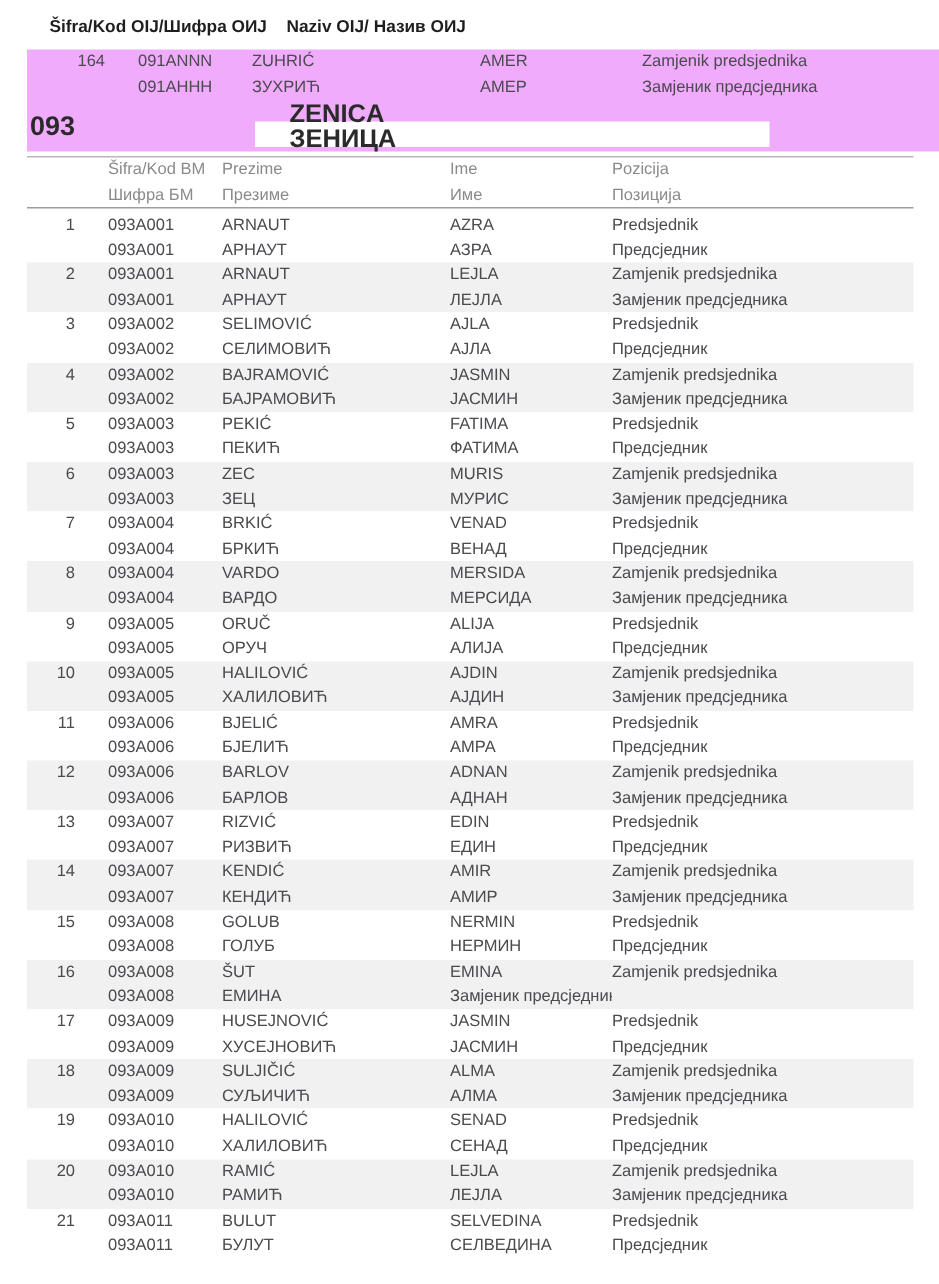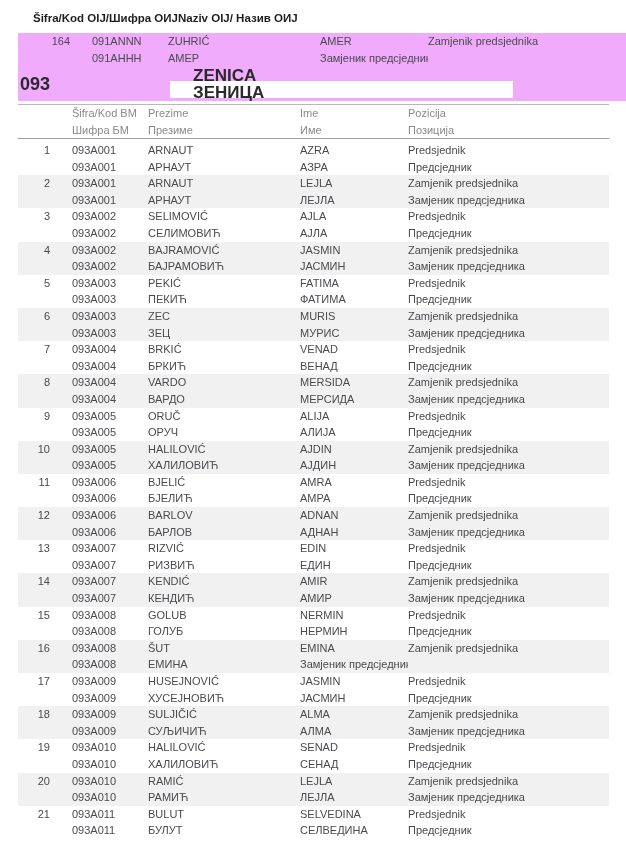--- a/index.html
+++ b/index.html
@@ -8,21 +8,21 @@
     width:626px;height:856px;
     background:#ffffff;
     font-family:"Liberation Sans", sans-serif;
     font-size:11px;
     color:#4a4a4f;
     overflow:hidden;
   }
   
   .doc-title{
     position:absolute;left:33px;top:12px;
-    display:flex;
+    display:flex;gap:13px;
     font-weight:bold;font-size:11.5px;color:#1e1e1e;
     white-space:nowrap;
   }
   
   .cols{
     display:grid;
     grid-template-columns:37px 93px 152px 108px 201px;
     position:relative;
   }
   .cell{white-space:nowrap;overflow:hidden;}
@@ -74,20 +74,21 @@
     <div class="cols line">
       <div class="cell c-num">164</div>
       <div class="cell c-code">091ANNN</div>
       <div class="cell">ZUHRIĆ</div>
       <div class="cell">AMER</div>
       <div class="cell">Zamjenik predsjednika</div>
     </div>
     <div class="cols line">
       <div class="cell c-num"></div>
       <div class="cell c-code">091АННН</div>
+      <div class="cell">ЗУХРИЋ</div>
       <div class="cell">АМЕР</div>
       <div class="cell">Замјеник предсједника</div>
     </div>
     <div class="muni-code">093</div>
     <div class="cols line">
       <div class="cell c-num"></div>
         <div class="cell c-code"></div>
       <div class="cell muni-name">ZENICA</div>
       <div class="cell"></div>
         <div class="cell"></div>

